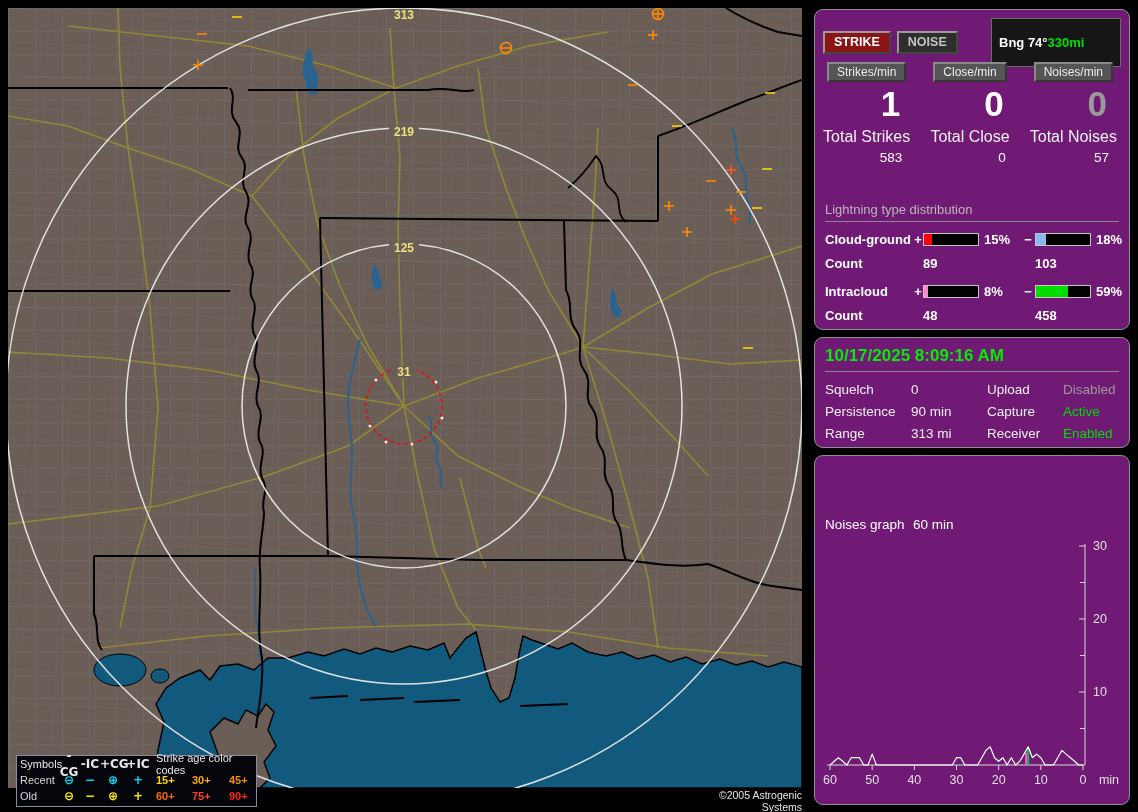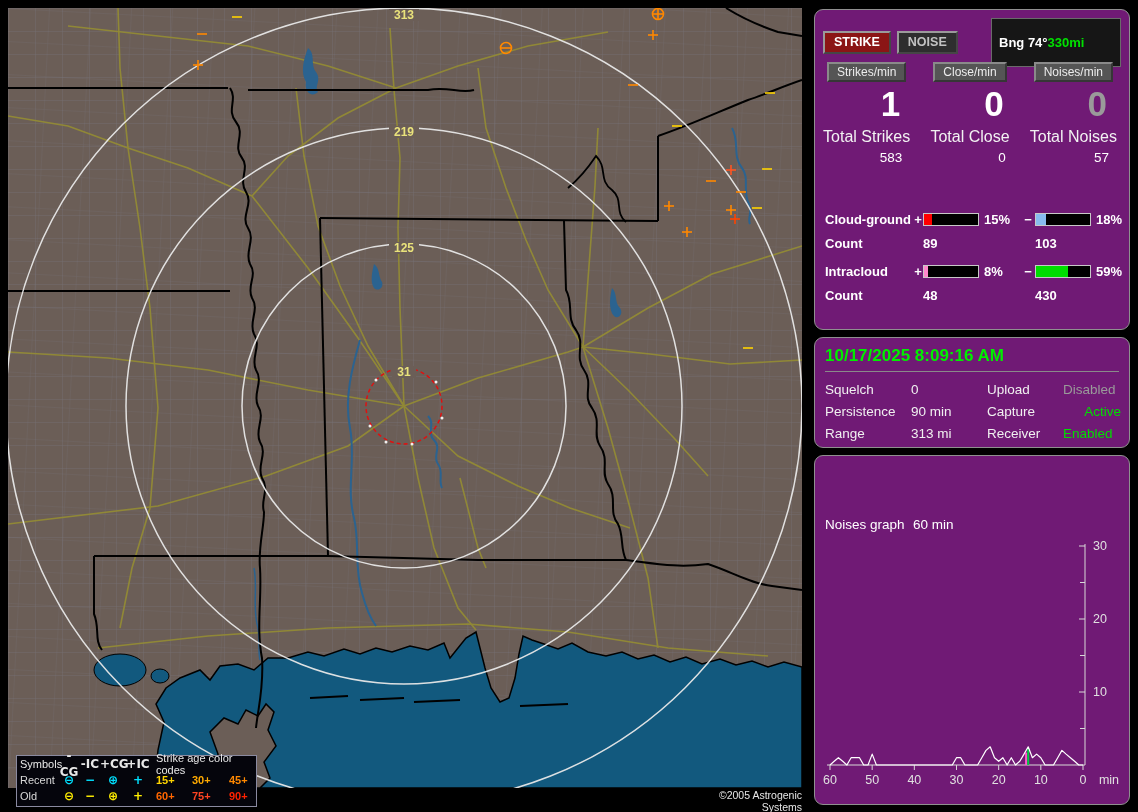--- a/index.html
+++ b/index.html
@@ -296,20 +296,21 @@
       <div class="tvalue">0</div>
     </div>
     <div class="counter">
       <span class="clabel">Noises/min</span>
       <div class="cvalue" style="color: rgb(154, 154, 154);">0</div>
       <div class="tlabel">Total Noises</div>
       <div class="tvalue">57</div>
     </div>
   </div>
   <div id="dist">
+    <div id="dist-title">Lightning type distribution</div>
 
     <div class="dist-row">
       <span>Cloud-ground</span>
       <span class="sign">+</span>
       <span class="bar">
           <div style="width: 15%; background: rgb(255, 0, 0);"></div>
         </span>
       <span class="pct">15%</span>
       <span class="sign">−</span>
       <span class="bar">
@@ -339,38 +340,38 @@
           <div style="width: 59%; background: rgb(0, 221, 0);"></div>
         </span>
       <span class="pct">59%</span>
     </div>
     <div class="dist-count">
       <span>Count</span>
       <span></span>
       <span>48</span>
       <span></span>
         <span></span>
-      <span>430</span>
+      <span>458</span>
       <span></span>
     </div>
   </div>
 </div>
 
 <div class="panel" id="panel-status">
   <div id="datetime">10/17/2025 8:09:16 AM</div>
   <div class="info-grid" id="status-grid">
     <span>Squelch</span>
     <span>0</span>
     <span>Upload</span>
     <span style="color: rgb(154, 154, 154);">Disabled</span>
 
     <span>Persistence</span>
     <span>90 min</span>
     <span>Capture</span>
-    <span style="color: rgb(0, 221, 0); text-align: right;">Active</span>
+    <span style="color: rgb(0, 221, 0);">Active</span>
 
     <span>Range</span>
     <span>313 mi</span>
     <span>Receiver</span>
     <span style="color: rgb(0, 221, 0);">Enabled</span>
   </div>
 </div>
 
 <div class="panel" id="panel-trend">
   <div id="trendlabel-row">

